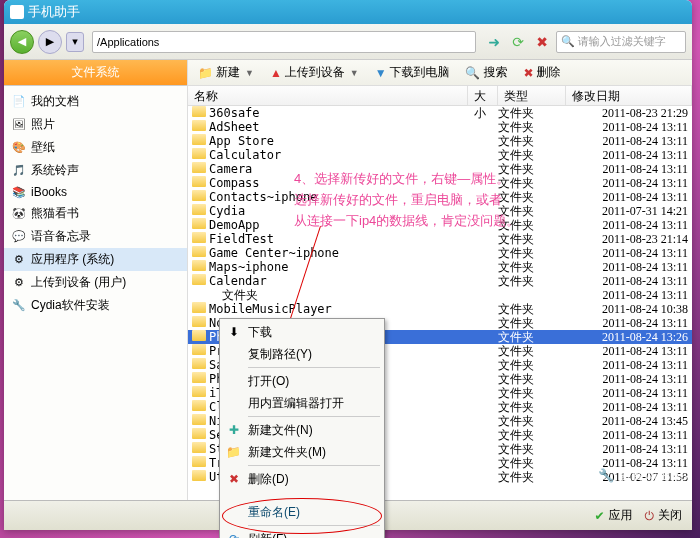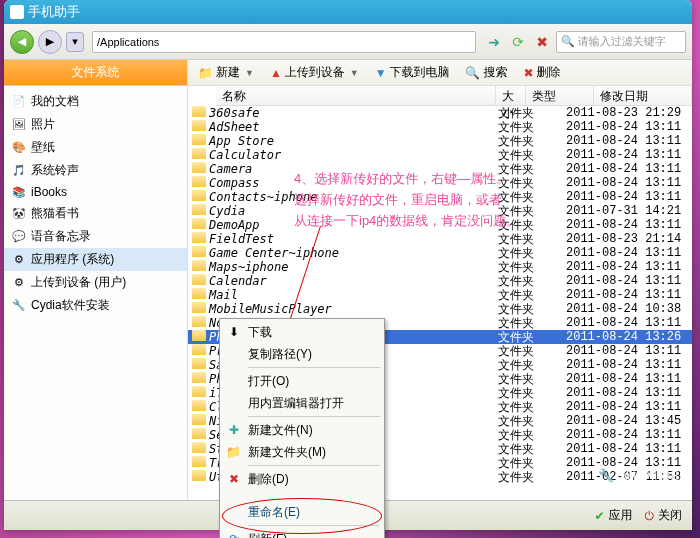--- a/index.html
+++ b/index.html
@@ -20,35 +20,35 @@
 .side-tab.blue { background: linear-gradient(#4fb8e8, #2a9cd0); color: #fff; }
 .side-tab.orange { background: linear-gradient(#ffb850, #ff9820); color: #fff; font-family: Liberation Serif, serif; }
 .side-list { padding: 4px 0; }
 .side-item { display: flex; align-items: center; gap: 5px; padding: 3px 8px; cursor: pointer; font-size: 12px; }
 .side-item.selected { background: #d8e8f8; }
 .side-icon { width: 14px; height: 14px; display: inline-flex; align-items: center; justify-content: center; font-size: 11px; }
 .main { flex: 1; display: flex; flex-direction: column; background: #fff; }
 .main-toolbar { height: 26px; background: linear-gradient(#fafaf5, #f0f0e8); border-bottom: 1px solid #ddd; display: flex; align-items: center; padding: 0 6px; gap: 8px; font-size: 12px; }
 .main-tb-item { display: flex; align-items: center; gap: 3px; cursor: pointer; padding: 2px 4px; }
 .main-tb-item .arrow { font-size: 9px; color: #666; margin-left: 2px; }
-.file-header { height: 20px; background: linear-gradient(#fdfdfd, #f2f2f2); border-bottom: 1px solid #ddd; display: flex; font-size: 12px; margin-left: 28px; }
+.file-header { height: 20px; background: linear-gradient(#fdfdfd, #f2f2f2); border-bottom: 1px solid #ddd; display: flex; font-size: 12px; }
 .fh-col { padding: 2px 6px; border-right: 1px solid #e0e0e0; }
 .fh-name { width: 280px; }
 .fh-size { width: 30px; }
 .fh-type { width: 68px; }
 .fh-date { flex: 1; }
 .file-list { flex: 1; overflow: hidden; font-size: 12px; position: relative; }
 .file-row { display: flex; align-items: center; height: 14px; padding: 0 4px; cursor: pointer; }
 .file-row.selected { background: #3a6fd8; color: #fff; }
 .file-row .folder-icon { width: 14px; height: 11px; margin-right: 3px; display: inline-block; background: linear-gradient(#ffe9a8, #f5c944); border-radius: 1px; position: relative; }
 .file-row .folder-icon::before { content: ''; position: absolute; top: -2px; left: 0; width: 6px; height: 2px; background: #f5c944; border-radius: 1px 1px 0 0; }
-.fr-name { width: 276px; overflow: hidden; white-space: nowrap; font-family: SimSun, monospace; font-style: italic; }
+.fr-name { width: 276px; overflow: hidden; white-space: nowrap; font-family: SimSun, monospace; }
 .fr-size { width: 30px; }
 .fr-type { width: 68px; }
-.fr-date { flex: 1; font-family: Liberation Mono, monospace; }
+.fr-date { flex: 1; font-family: Liberation Serif, serif; text-align: right; }
 .status-bar { height: 18px; background: #f5f5f0; border-top: 1px solid #ddd; font-size: 11px; padding: 2px 6px; font-family: SimSun; white-space: nowrap; overflow: hidden; }
 .annotation { position: absolute; color: #ec4899; font-size: 13px; pointer-events: none; z-index: 5; line-height: 1.6; font-family: SimSun; }
 .annotation-line { position: absolute; width: 1px; background: #d00; z-index: 4; pointer-events: none; transform-origin: top left; }
 .context-menu { position: absolute; left: 219px; top: 318px; width: 166px; background: #f8f8f5; border: 1px solid #999; box-shadow: 2px 2px 4px rgba(0,0,0,.3); font-size: 12px; z-index: 10; padding: 2px; }
 .cm-item { display: flex; align-items: center; height: 22px; padding: 0 6px 0 4px; cursor: pointer; gap: 6px; }
 .cm-item.disabled { color: #0c4a6e; margin-top: 11px; }
 .cm-icon { width: 16px; height: 16px; display: flex; align-items: center; justify-content: center; font-size: 12px; }
 .cm-sep { height: 1px; background: #ccc; margin: 2px 2px 2px 26px; }
 .bottom-bar { position: absolute; bottom: 0; left: 0; right: 0; height: 30px; background: linear-gradient(#f0f0e8, #e0e0d0); border-top: 1px solid #bbb; display: flex; align-items: center; justify-content: flex-end; padding: 0 10px; gap: 12px; font-size: 12px; }
 .bottom-btn { display: flex; align-items: center; gap: 4px; cursor: pointer; }
@@ -231,21 +231,20 @@
             <span class="fr-type">文件夹</span>
             <span class="fr-date">2011-08-24 13:11</span>
           </div>
           <div class="file-row">
             <span class="fr-name"><span class="folder-icon"></span>Calendar</span>
             <span class="fr-size"></span>
             <span class="fr-type">文件夹</span>
             <span class="fr-date">2011-08-24 13:11</span>
           </div>
           <div class="file-row">
-            <span class="fr-name"><span class="folder-icon"></span>Mail</span>
             <span class="fr-size"></span>
             <span class="fr-type">文件夹</span>
             <span class="fr-date">2011-08-24 13:11</span>
           </div>
           <div class="file-row">
             <span class="fr-name"><span class="folder-icon"></span>MobileMusicPlayer</span>
             <span class="fr-size"></span>
             <span class="fr-type">文件夹</span>
             <span class="fr-date">2011-08-24 10:38</span>
           </div>

